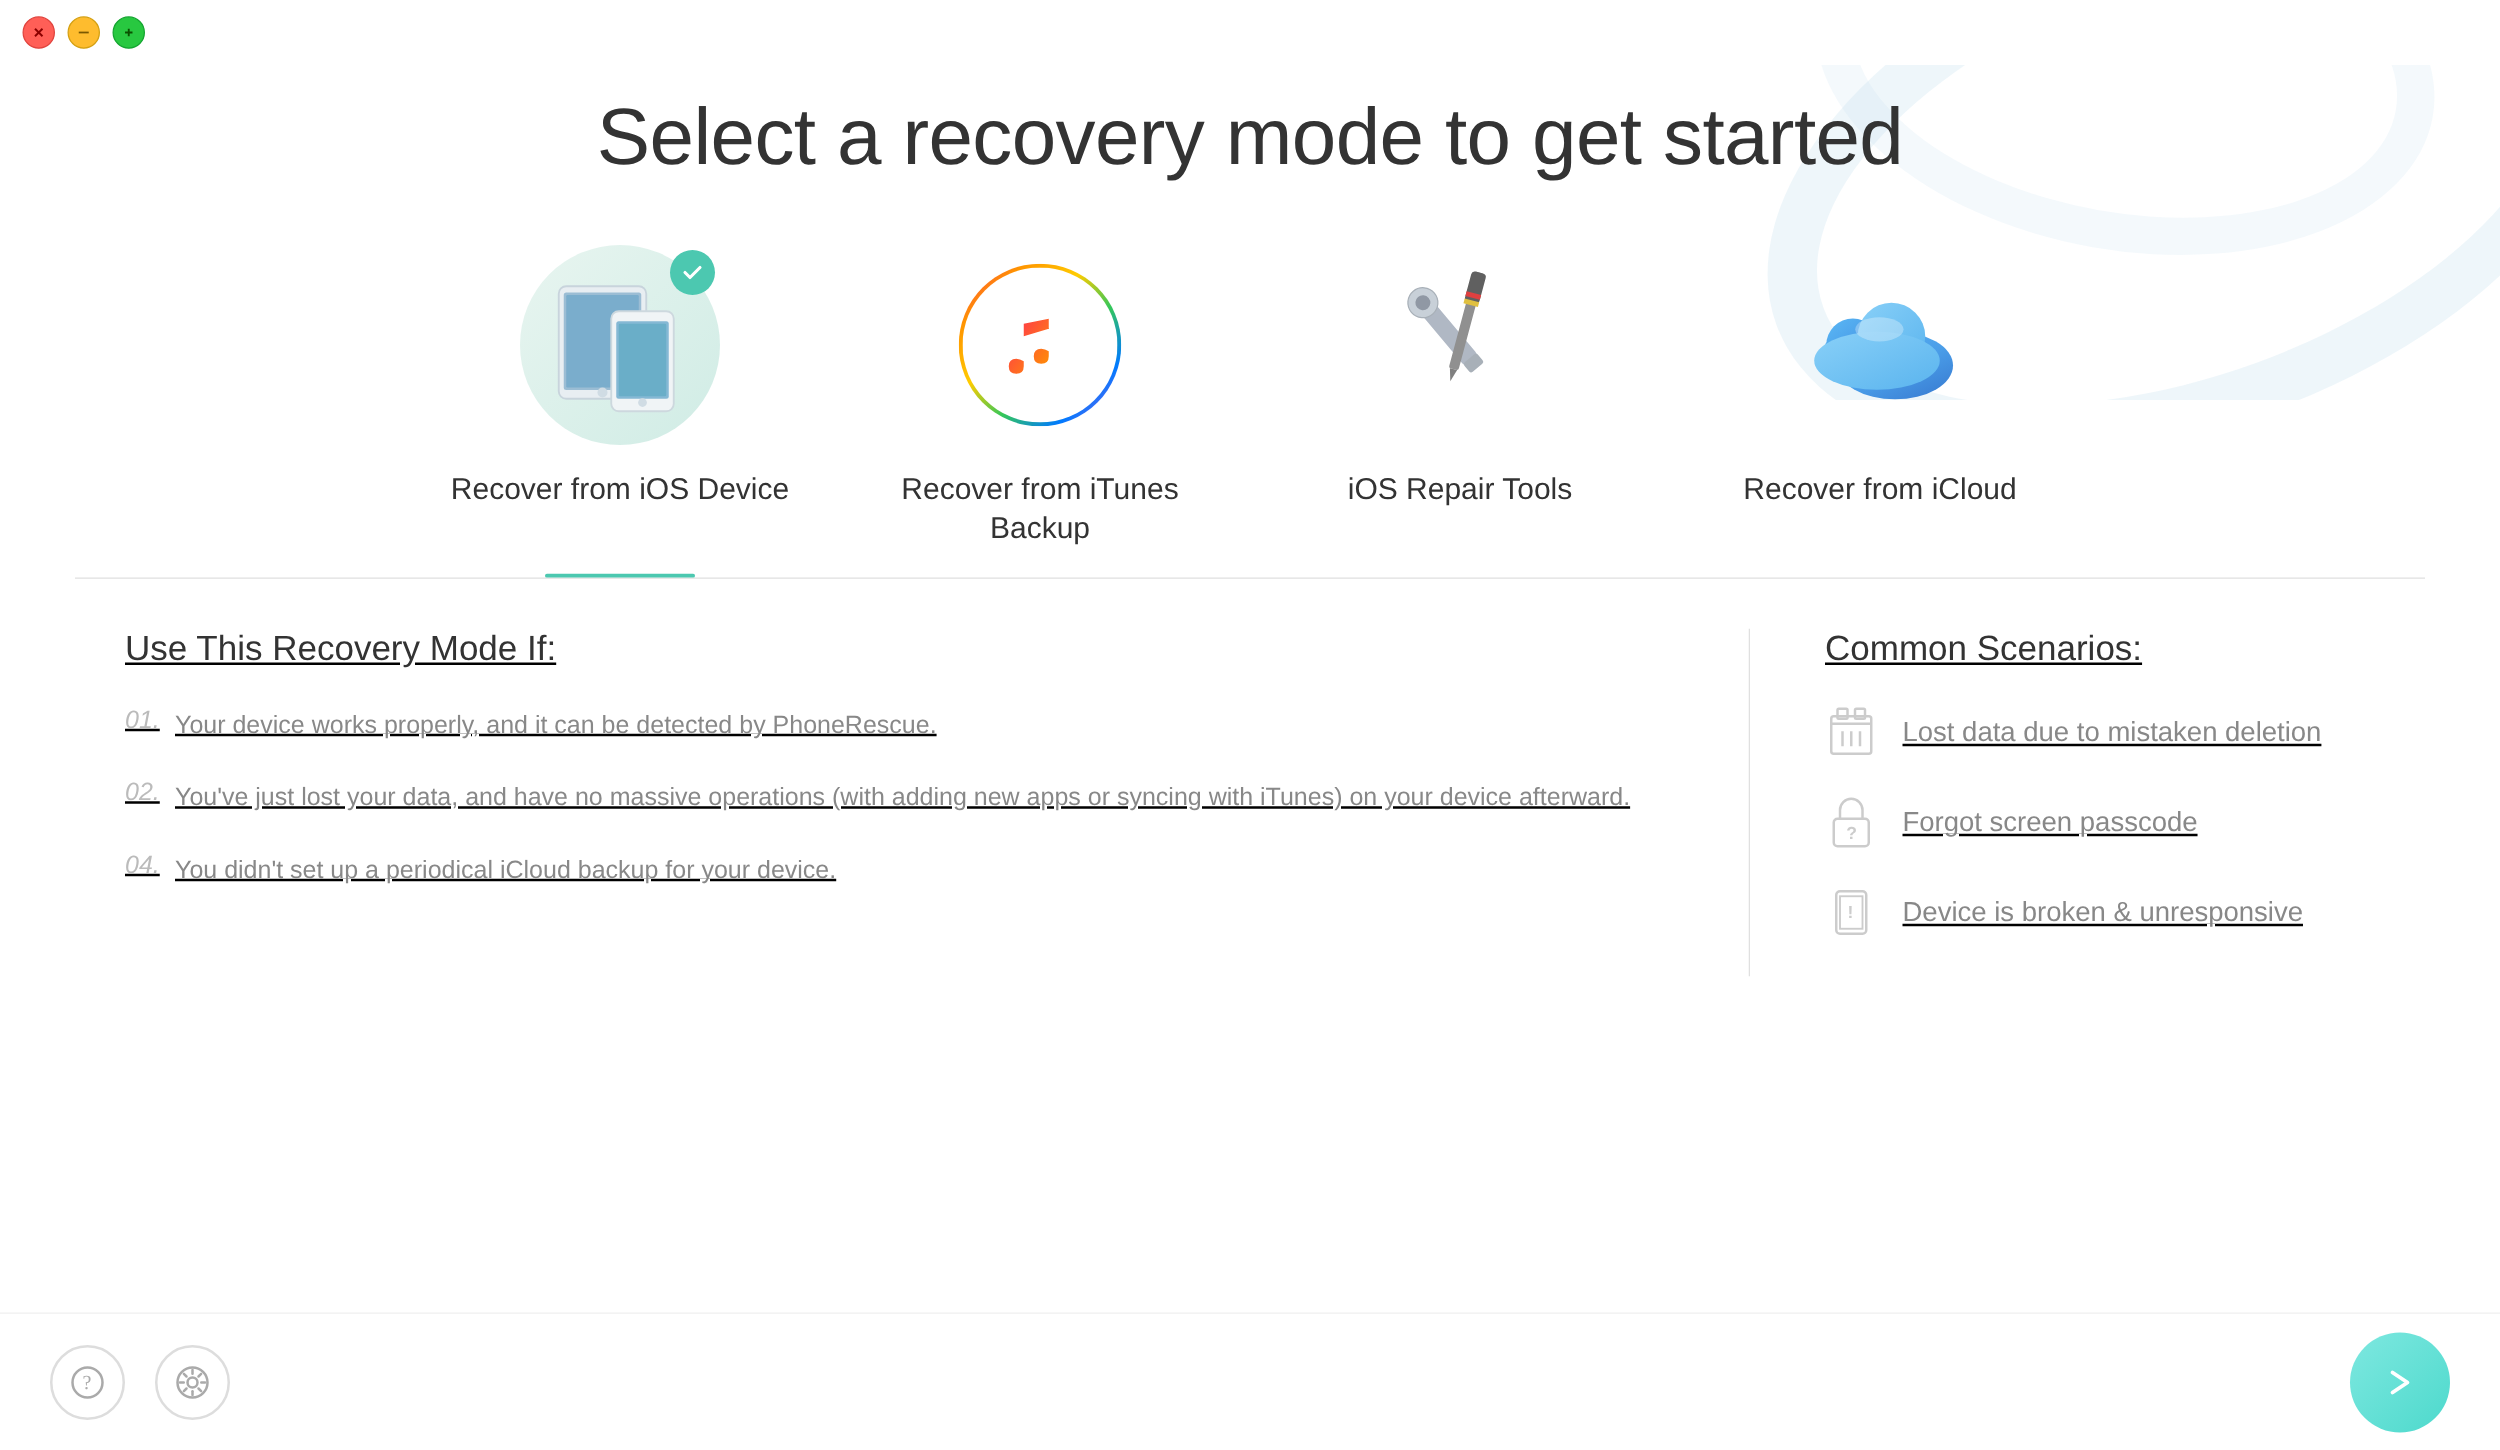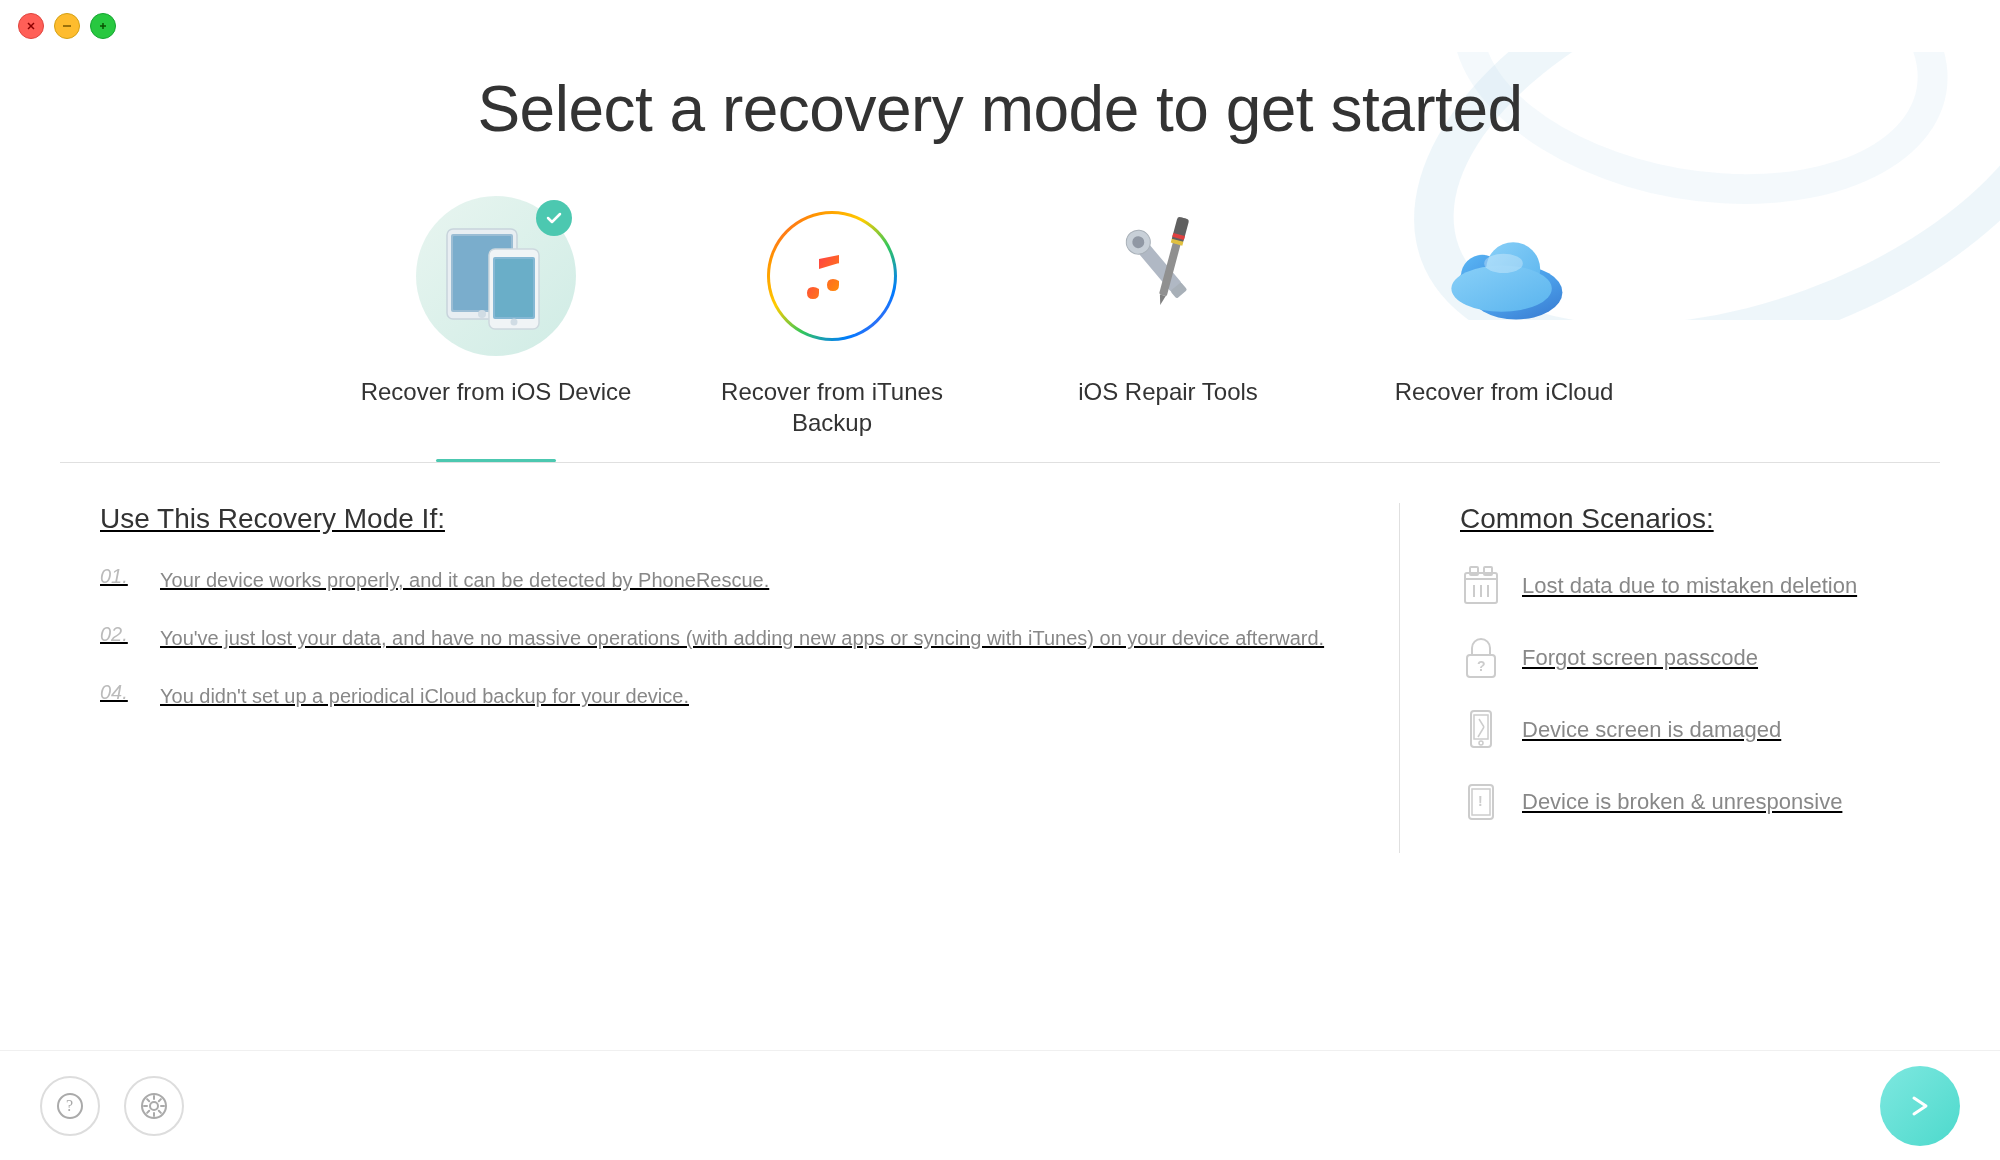--- a/index.html
+++ b/index.html
@@ -223,21 +223,20 @@
       color: #333;
       margin-bottom: 30px;
     }
 
     .use-if-list {
       list-style: none;
     }
 
     .use-if-item {
       display: flex;
-      gap: 20px;
       margin-bottom: 28px;
       align-items: flex-start;
     }
 
     .item-number {
       font-size: 20px;
       color: #bbb;
       font-style: italic;
       min-width: 40px;
       font-weight: 300;
@@ -517,33 +516,20 @@
               <rect x="3" y="18" width="28" height="22" rx="3" fill="none" stroke="#ccc" stroke-width="2"></rect>
               <path d="M8 18 v-7 a9 9 0 0 1 18 0 v7" fill="none" stroke="#ccc" stroke-width="2"></path>
               <text x="13" y="34" font-size="14" fill="#ccc" font-weight="bold">?</text>
             </svg>
           </div>
           <span class="scenario-text">Forgot screen passcode</span>
         </li>
         <li class="scenario-item">
           <div class="scenario-icon">
             <svg width="34" height="42" viewBox="0 0 34 42">
-              <rect x="7" y="2" width="20" height="36" rx="3" fill="none" stroke="#ccc" stroke-width="2"></rect>
-              <rect x="10" y="6" width="14" height="24" fill="none" stroke="#ccc" stroke-width="1.5"></rect>
-              <circle cx="17" cy="34" r="2" fill="none" stroke="#ccc" stroke-width="1.5"></circle>
-
-              <line x1="15" y1="10" x2="20" y2="18" stroke="#ccc" stroke-width="1.5"></line>
-              <line x1="20" y1="18" x2="14" y2="28" stroke="#ccc" stroke-width="1.5"></line>
-            </svg>
-          </div>
-          <span class="scenario-text">Device screen is damaged</span>
-        </li>
-        <li class="scenario-item">
-          <div class="scenario-icon">
-            <svg width="34" height="42" viewBox="0 0 34 42">
               <rect x="5" y="4" width="24" height="34" rx="3" fill="none" stroke="#ccc" stroke-width="2"></rect>
               <rect x="8" y="8" width="18" height="26" fill="none" stroke="#ccc" stroke-width="1.5"></rect>
               <text x="14" y="25" font-size="14" fill="#ccc" font-weight="bold">!</text>
             </svg>
           </div>
           <span class="scenario-text">Device is broken &amp; unresponsive</span>
         </li>
       </ul>
     </div>
 

